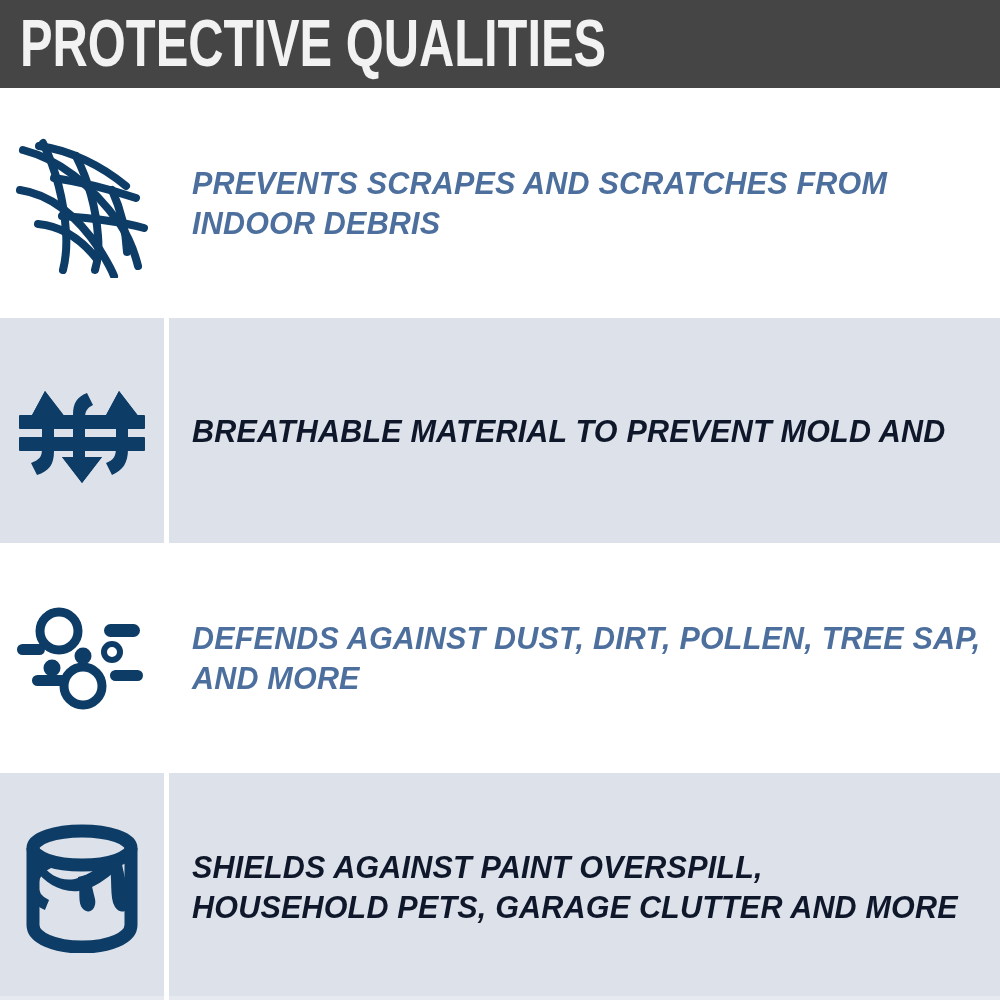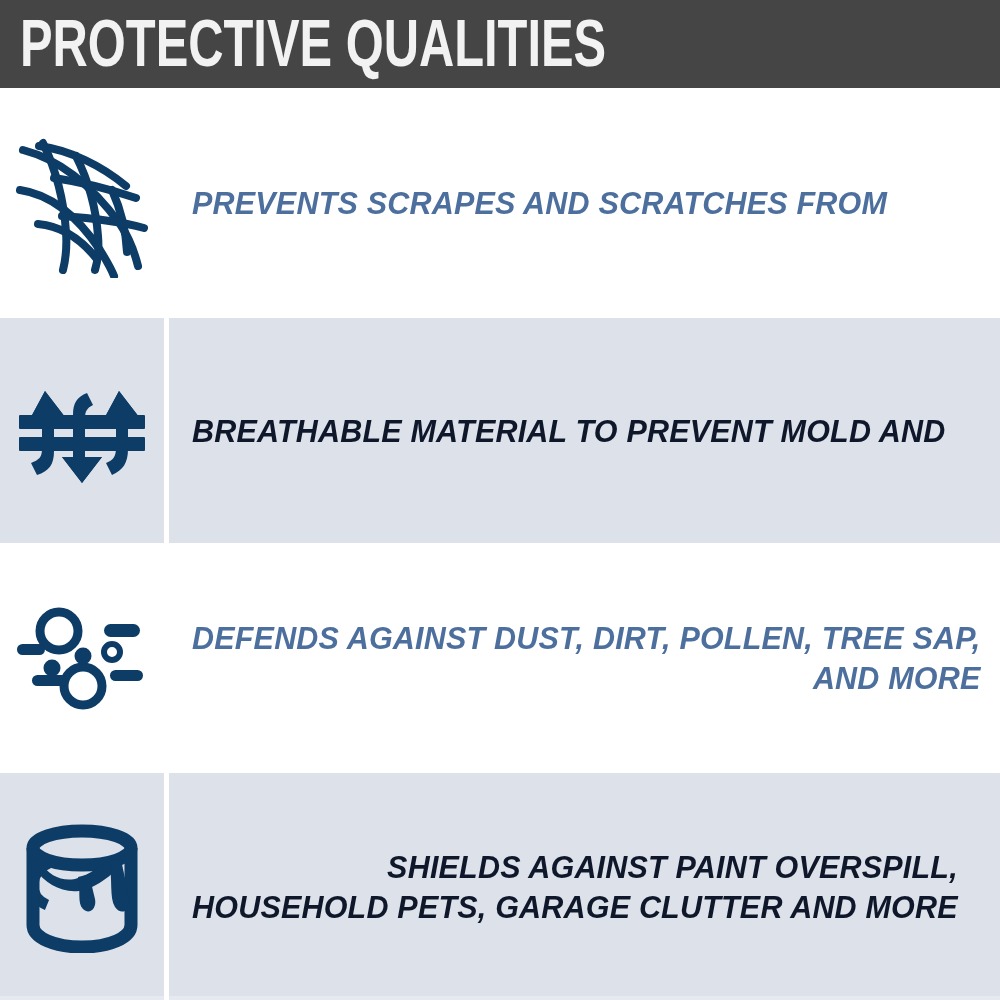--- a/index.html
+++ b/index.html
@@ -73,21 +73,20 @@
     background: #ffffff;
   }
   .row-text-cell {
     position: absolute;
     left: 169px;
     top: 0;
     right: 0;
     height: 100%;
     display: flex;
     align-items: center;
-    text-align: right;
   }
   .row-text {
     padding-left: 23px;
     padding-right: 40px;
     font-family: "Liberation Sans", sans-serif;
     font-weight: bold;
     font-style: italic;
     font-size: 30.5px;
     line-height: 40px;
     letter-spacing: 0.2px;
@@ -144,20 +143,21 @@
           <path d="M46 88 C 76 90, 106 94, 128 100"></path>
         </svg>
       </span>
     </div>
 
     <div class="row-divider"></div>
 
     <div class="row-text-cell">
       <div class="row-text text-blue">
         <span class="line">PREVENTS SCRAPES AND SCRATCHES FROM</span>
+        <span class="line">INDOOR DEBRIS</span>
       </div>
     </div>
   </div>
 
   <div class="row shaded" style="top:318px; height:225px;">
 
     <div class="row-icon-cell">
       <span>
         <svg width="126" height="112" viewBox="0 0 126 112" fill="#0d3c66">
 

